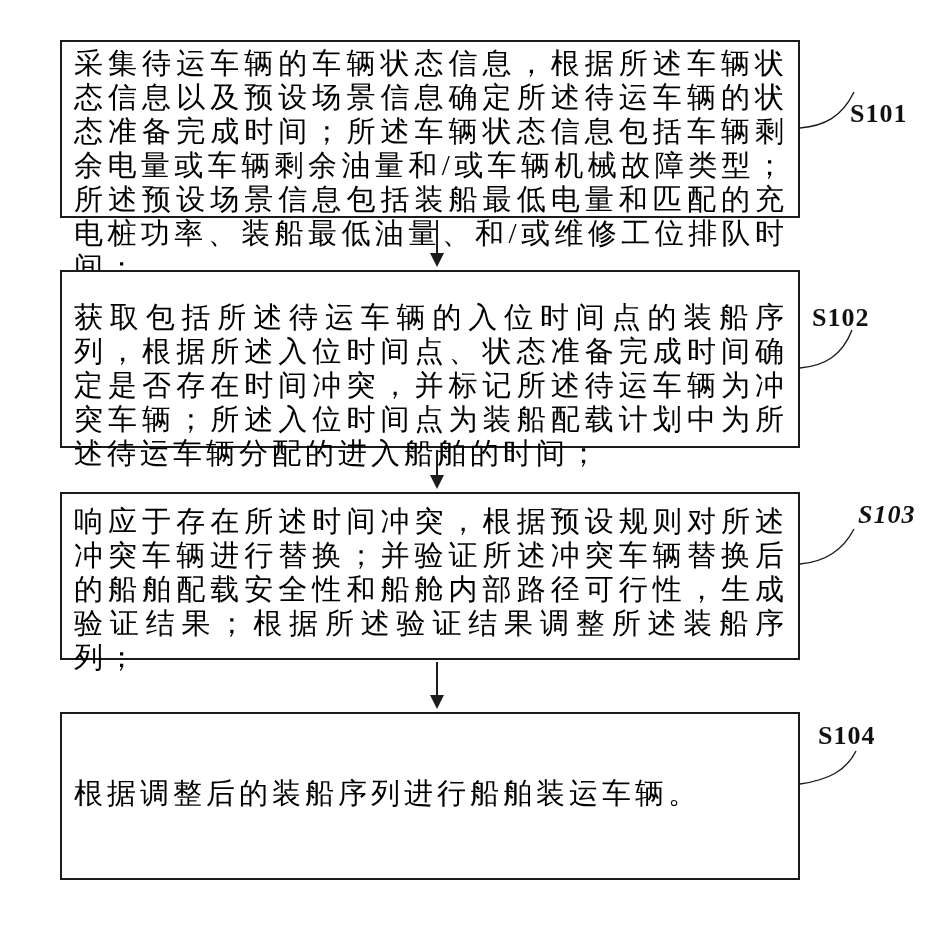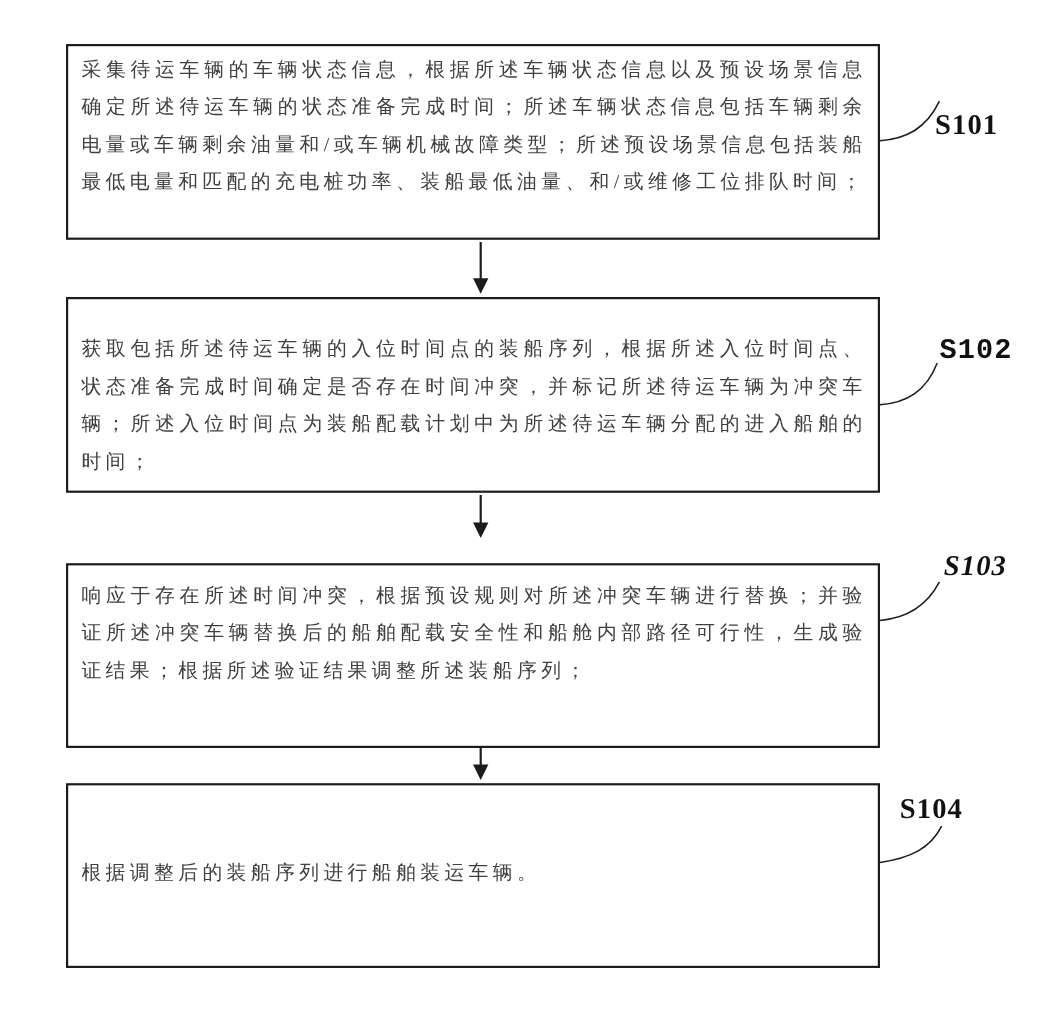--- a/index.html
+++ b/index.html
@@ -24,45 +24,45 @@
   .step-box {
     position: absolute;
     left: 60px;
     width: 740px;
     box-sizing: border-box;
     border: 2px solid #1c1c1c;
     background: #ffffff;
   }
   .step-text {
     margin: 0;
-    color: #404040;
-    font-size: 18px;
+    color: #000000;
+    font-size: 29px;
     line-height: 34px;
     letter-spacing: 4px;
     text-align: justify;
     text-justify: inter-ideograph;
   }
   .box-1 { top: 40px;  height: 178px; }
   .box-1 .step-text { padding: 4px 10px 0 12px; }
   .box-2 { top: 270px; height: 178px; }
   .box-2 .step-text { padding: 28px 10px 0 12px; }
-  .box-3 { top: 512px; height: 168px; font-family: Liberation Serif, serif; }
+  .box-3 { top: 492px; height: 168px; font-family: Liberation Serif, serif; }
   .box-3 .step-text { padding: 10px 10px 0 12px; }
   .box-4 { top: 712px; height: 168px; }
   .box-4 .step-text { padding: 62px 10px 0 12px; }
   .step-label {
     position: absolute;
     color: #111111;
     font-size: 26px;
     font-weight: bold;
     letter-spacing: 1px;
     font-family: "Liberation Serif", "DejaVu Serif", serif;
   }
   .label-1 { left: 850px; top: 56px; margin-top: 43px; }
-  .label-2 { left: 854px; top: 303px; font-family: Liberation Mono, monospace; }
+  .label-2 { left: 812px; top: 303px; }
   .label-3 { left: 858px; top: 500px; font-style: italic; }
   .label-4 { left: 818px; top: 721px; }
 </style>
 </head>
 <body>
 
 <div class="figure">
 
   <svg class="connectors" width="947" height="938" viewBox="0 0 947 938">
 

